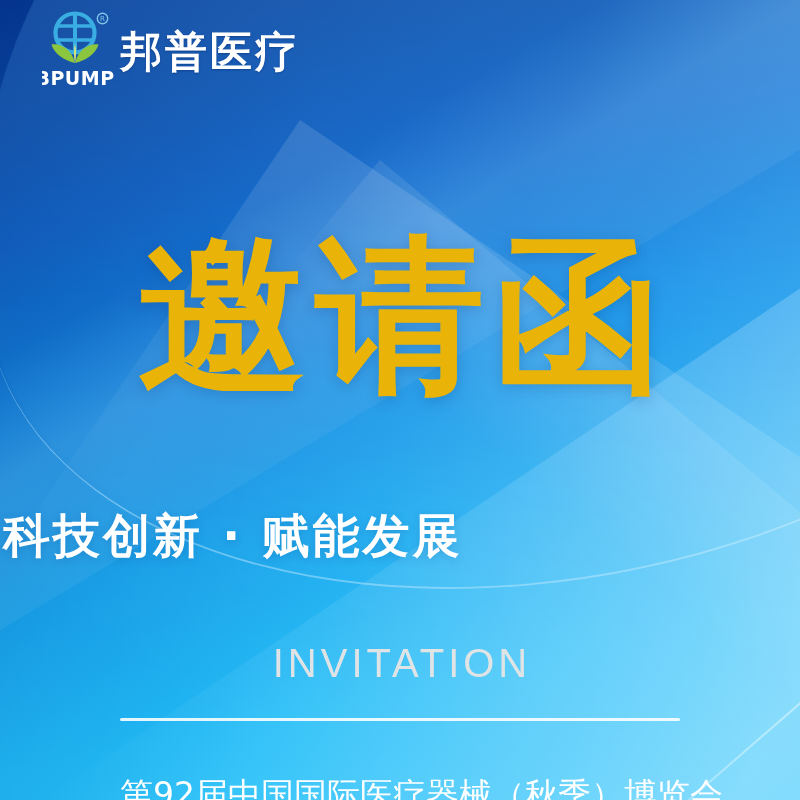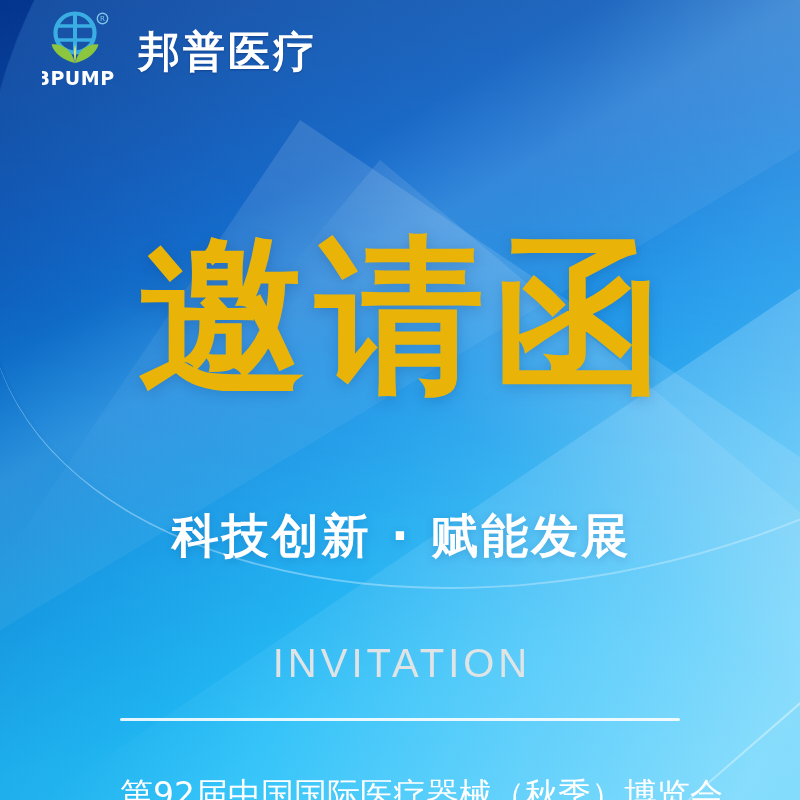--- a/index.html
+++ b/index.html
@@ -167,21 +167,20 @@
     padding-left: 42px;
     box-sizing: border-box;
     z-index: 6;
   }
 
   .logo-mark {
     position: relative;
     width: 78px;
     height: 82px;
     flex: 0 0 auto;
-    margin-right: 18px;
   }
   .logo-mark svg { display: block; }
 
   .brand-name {
     font-family: Liberation Sans, sans-serif;
     font-size: 42px;
     font-weight: bold;
     color: #ffffff;
     letter-spacing: 3px;
     line-height: 1;
@@ -214,21 +213,20 @@
     text-indent: 10px;
     white-space: nowrap;
     text-shadow: 0 3px 14px rgba(0,50,120,0.22);
   }
 
   .subhead {
     position: absolute;
     top: 508px;
     left: 0;
     width: 100%;
-    text-align: center;
     font-family: "DejaVu Sans", "Liberation Sans", sans-serif;
     font-size: 47px;
     font-weight: bold;
     color: #ffffff;
     letter-spacing: 3px;
     text-indent: 3px;
     line-height: 1.2;
     white-space: nowrap;
     text-shadow: 0 2px 8px rgba(0,60,130,0.20);
   }

